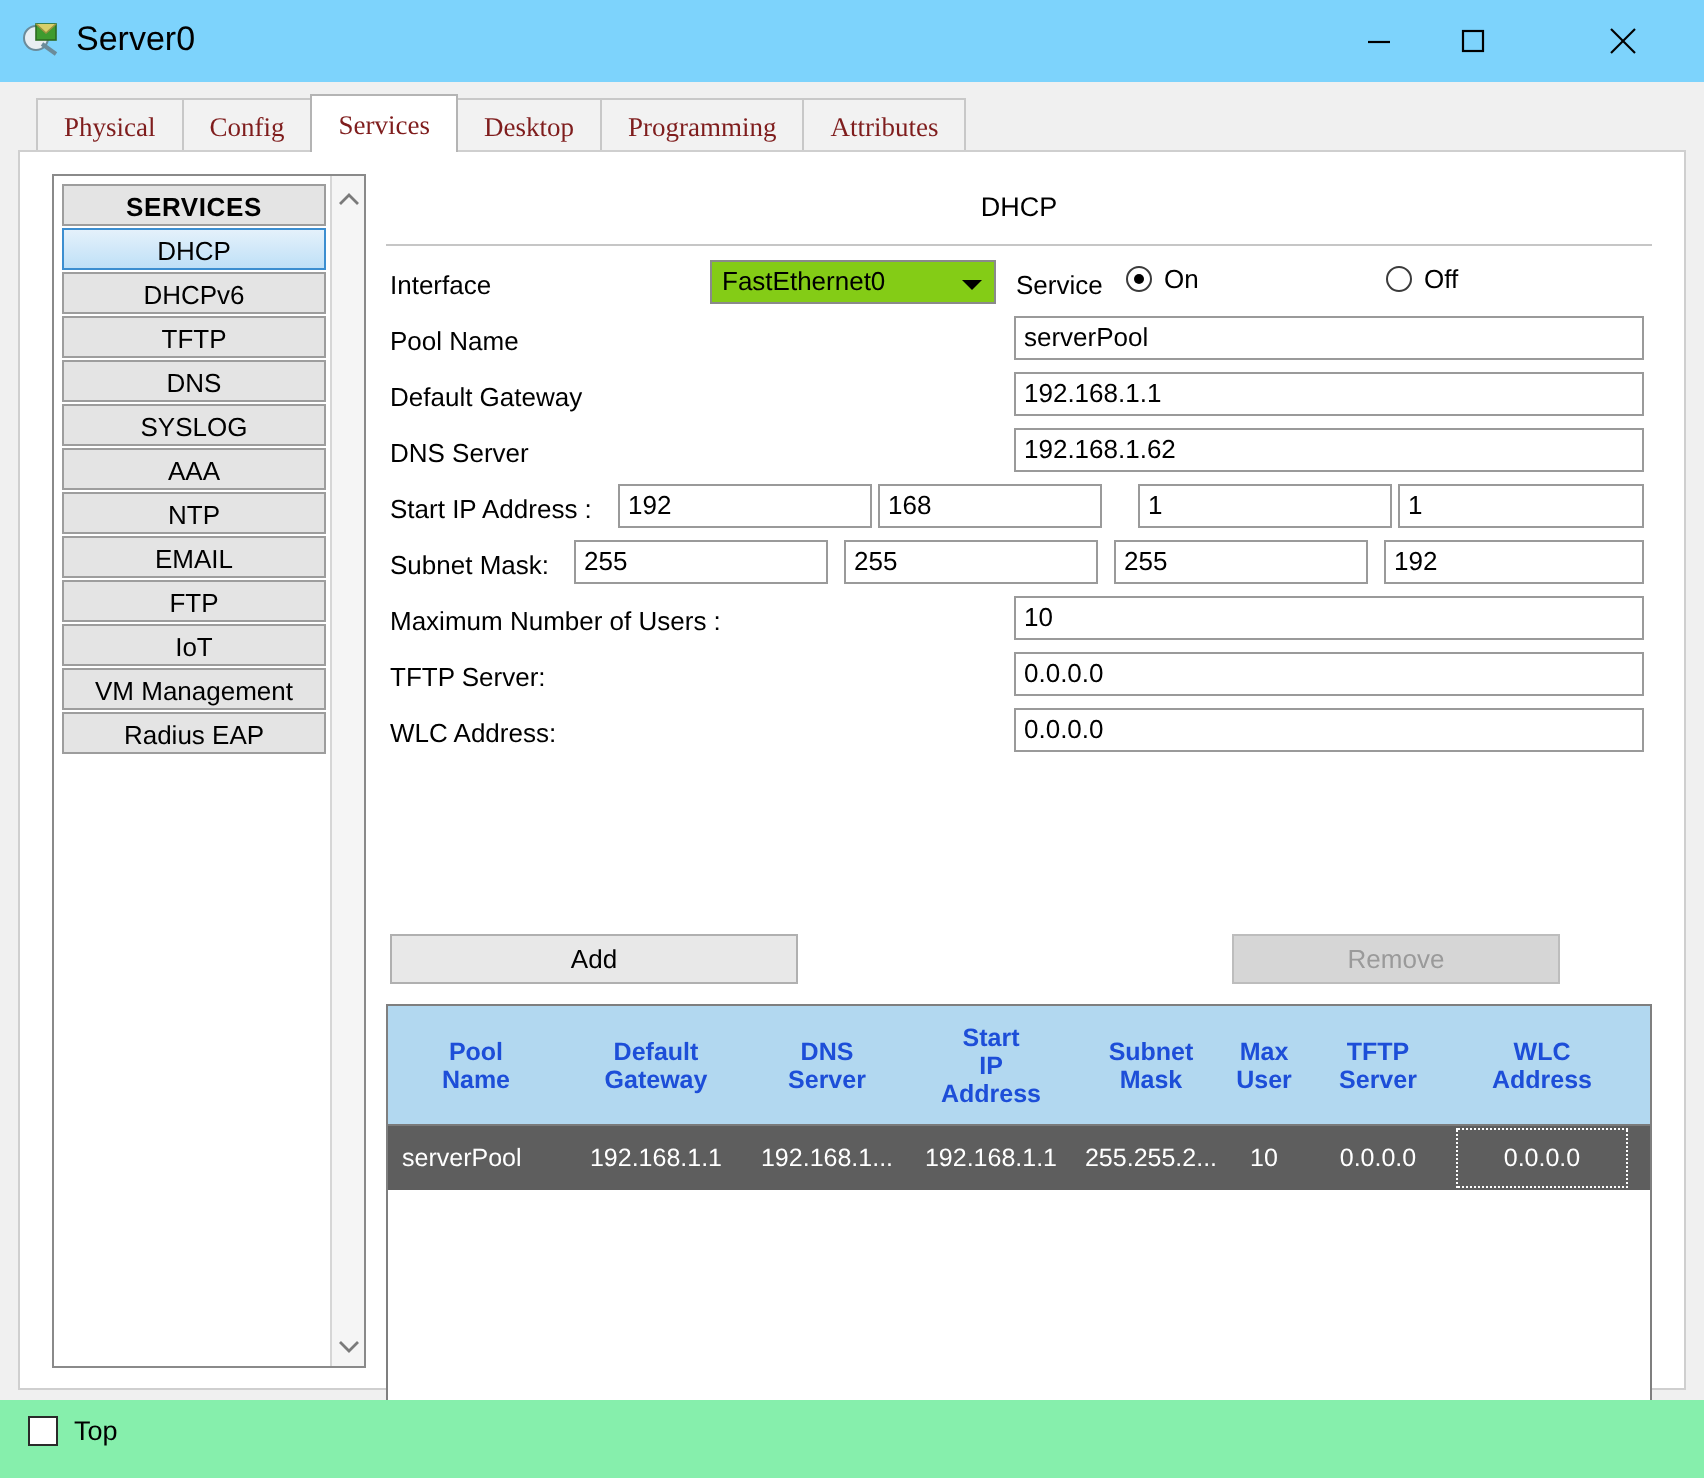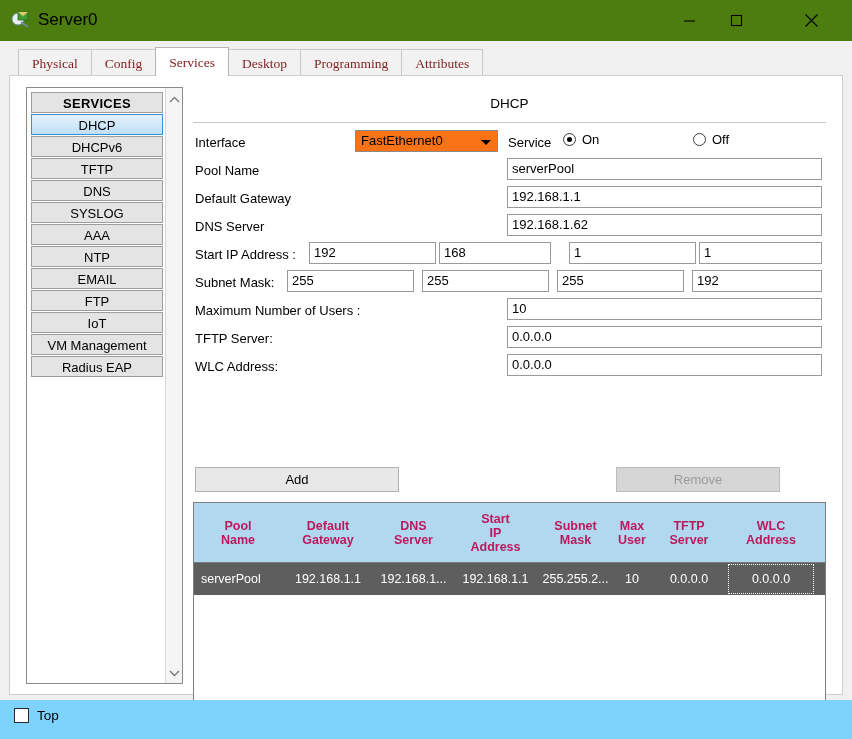--- a/index.html
+++ b/index.html
@@ -23,21 +23,21 @@
     width: 852px; height: 739px;
     background: #f0f0f0;
     box-sizing: border-box;
   }
 
   
   .titlebar {
     position: absolute;
     left: 0; top: 0;
     width: 852px; height: 41px;
-    background: #4d7c0f;
+    background: #7dd3fc;
     box-sizing: border-box;
   }
   .title-icon {
     position: absolute;
     left: 11px; top: 10px;
     width: 20px; height: 20px;
   }
   .title-text {
     position: absolute;
     left: 38px; top: 8px;
@@ -196,21 +196,21 @@
     font-size: 13px;
     line-height: 20px;
     padding: 0 4px;
     height: 22px;
     color: #000;
     white-space: nowrap;
     overflow: hidden;
   }
   .combo {
     position: absolute;
-    background: #f97316;
+    background: #84cc16;
     border: 1px solid #8a8a8a;
     box-sizing: border-box;
     height: 22px;
     font-size: 13px;
     line-height: 20px;
     padding: 0 18px 0 5px;
     color: #000;
     white-space: nowrap;
   }
   .combo .arrow {
@@ -281,21 +281,21 @@
     height: 59px;
     border-bottom: 1px solid #7a7a7a;
   }
   .th {
     display: flex;
     align-items: center;
     justify-content: center;
     text-align: center;
     font-size: 12.5px;
     font-weight: bold;
-    color: #be185d;
+    color: #1d4ed8;
     line-height: 14px;
     box-sizing: border-box;
     padding: 0 2px;
   }
   .trow {
     display: flex;
     height: 32px;
     background: #5e5e5e;
     color: #ffffff;
     font-size: 12.5px;
@@ -326,21 +326,21 @@
   .c4 { width: 75px; }
   .c5 { width: 38px; }
   .c6 { width: 76px; }
   .c7 { width: 88px; }
 
   
   .bottombar {
     position: absolute;
     left: 0; top: 700px;
     width: 852px; height: 39px;
-    background: #7dd3fc;
+    background: #86efac;
   }
   .chk-wrap {
     position: absolute;
     left: 14px; top: 8px;
     display: flex;
     align-items: center;
   }
   .checkbox {
     width: 15px; height: 15px;
     border: 1.6px solid #2a2a2a;

